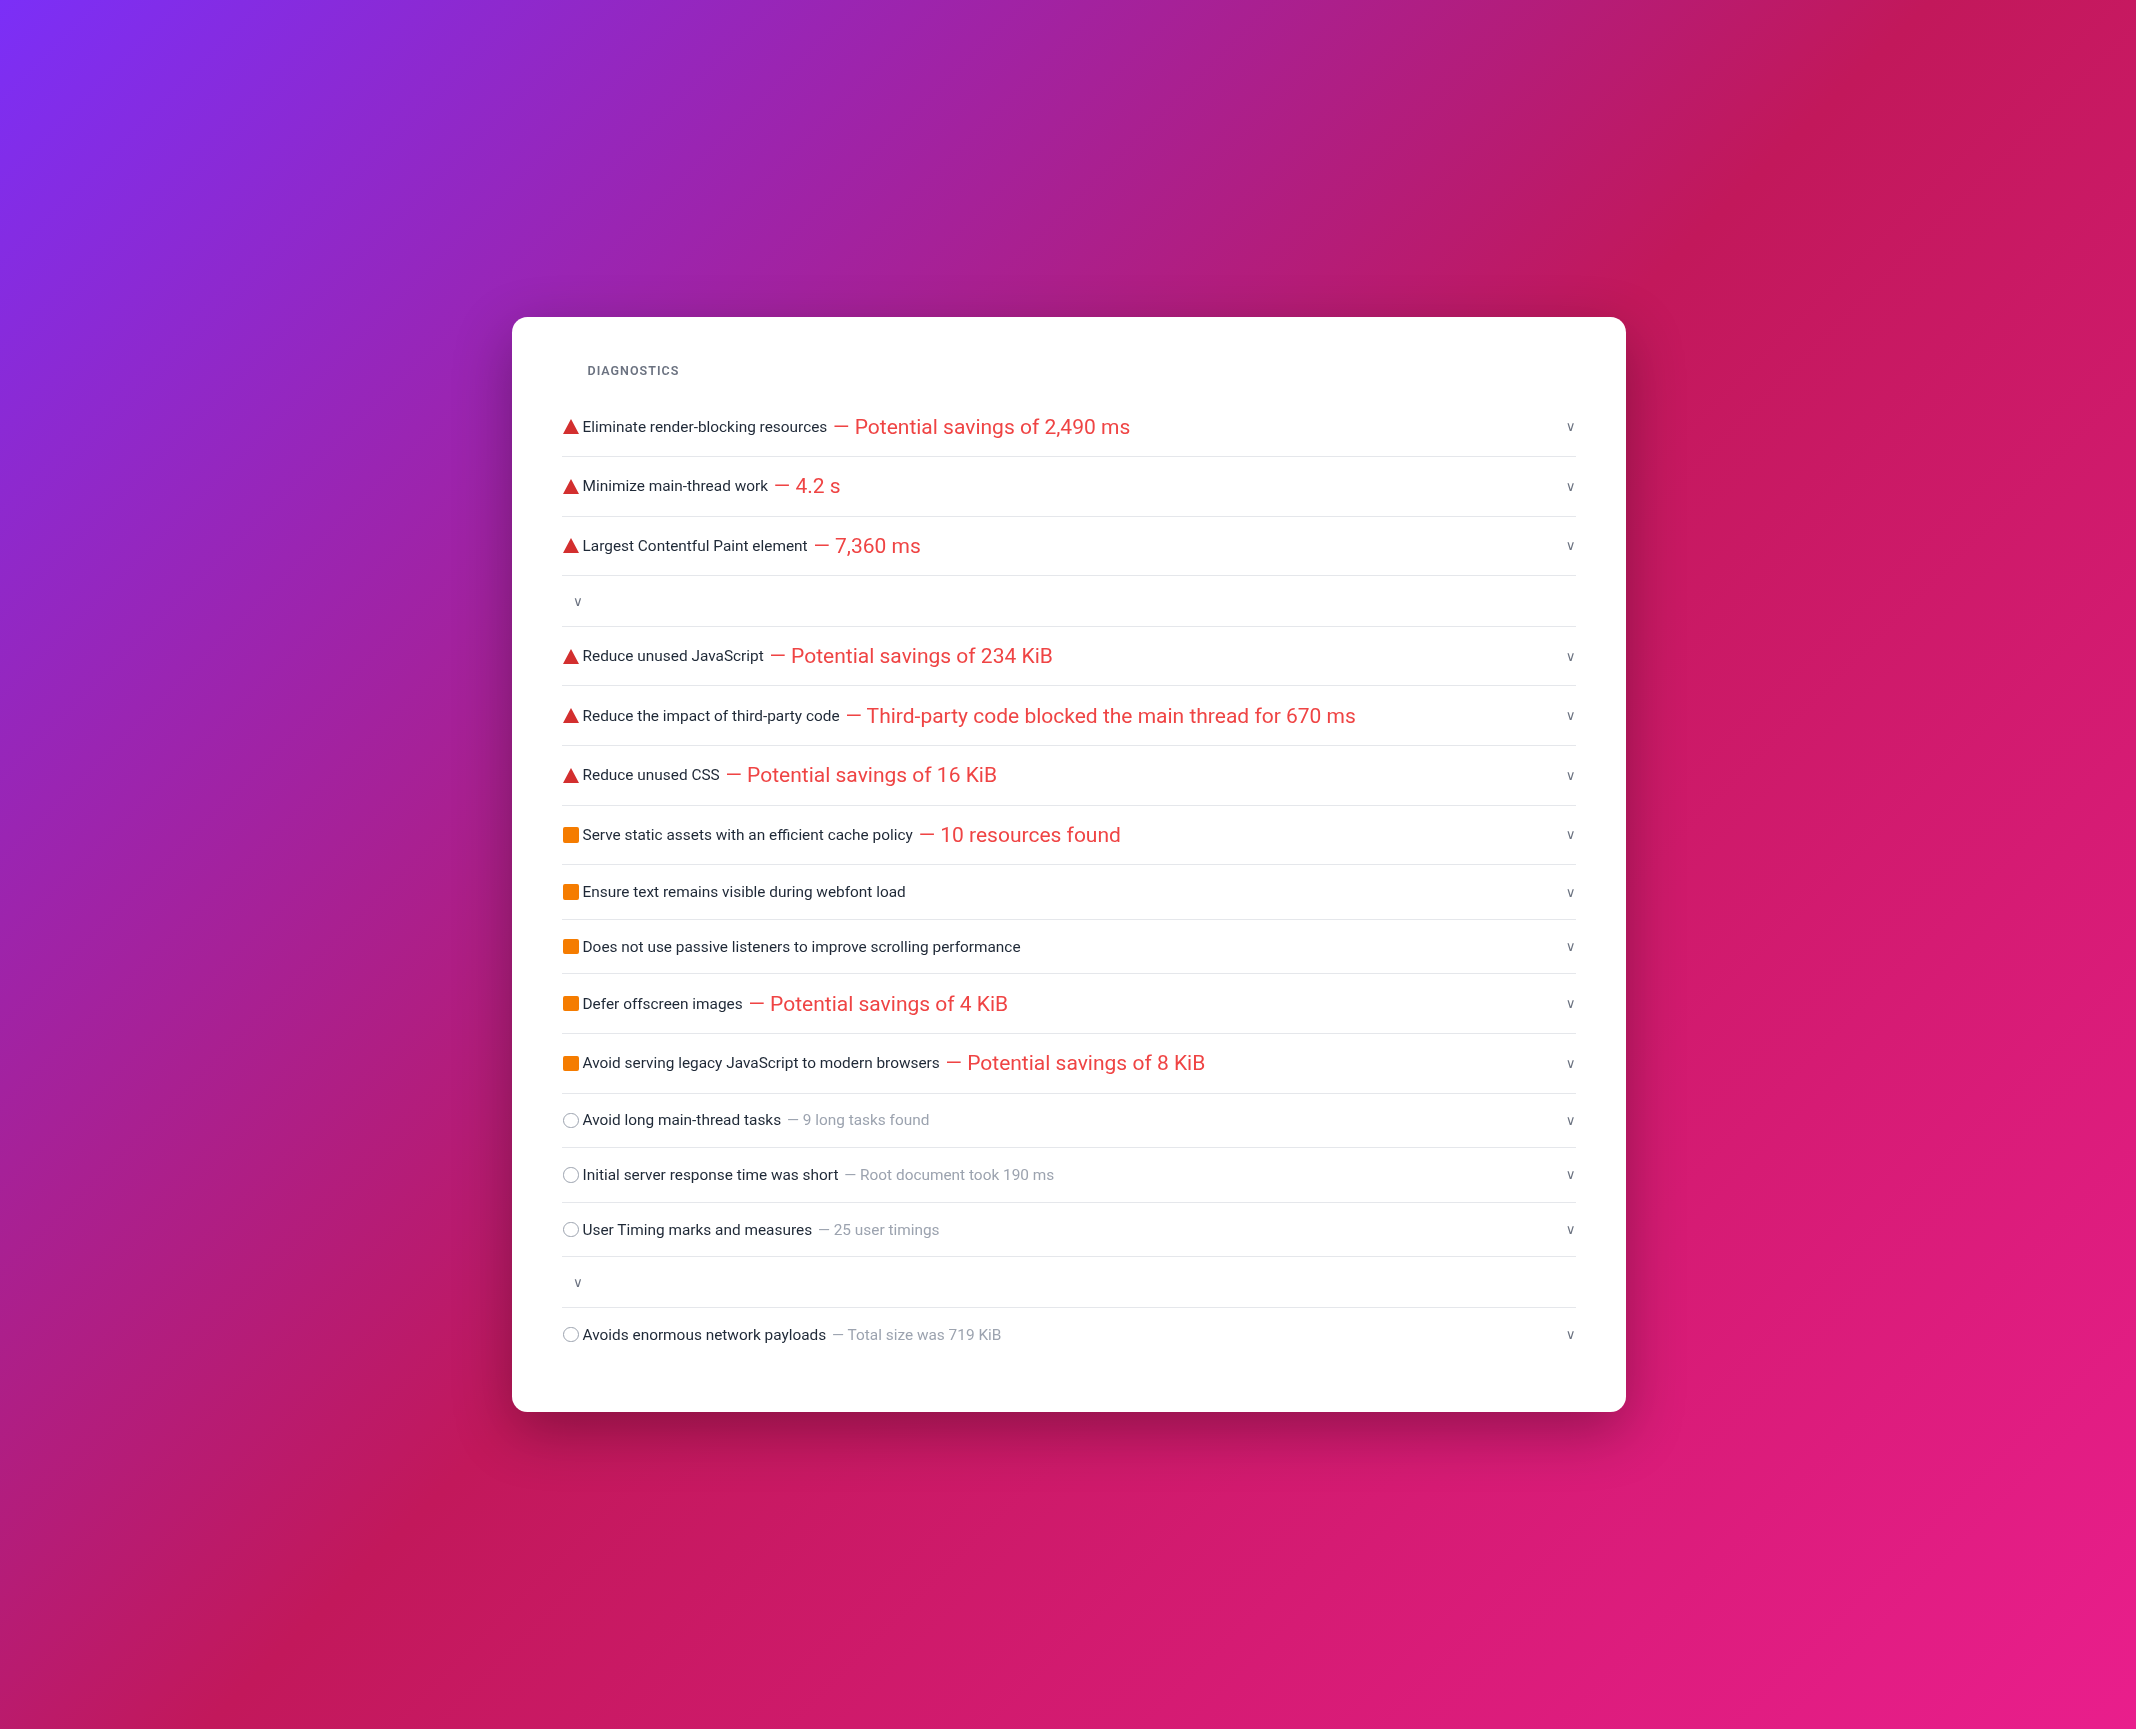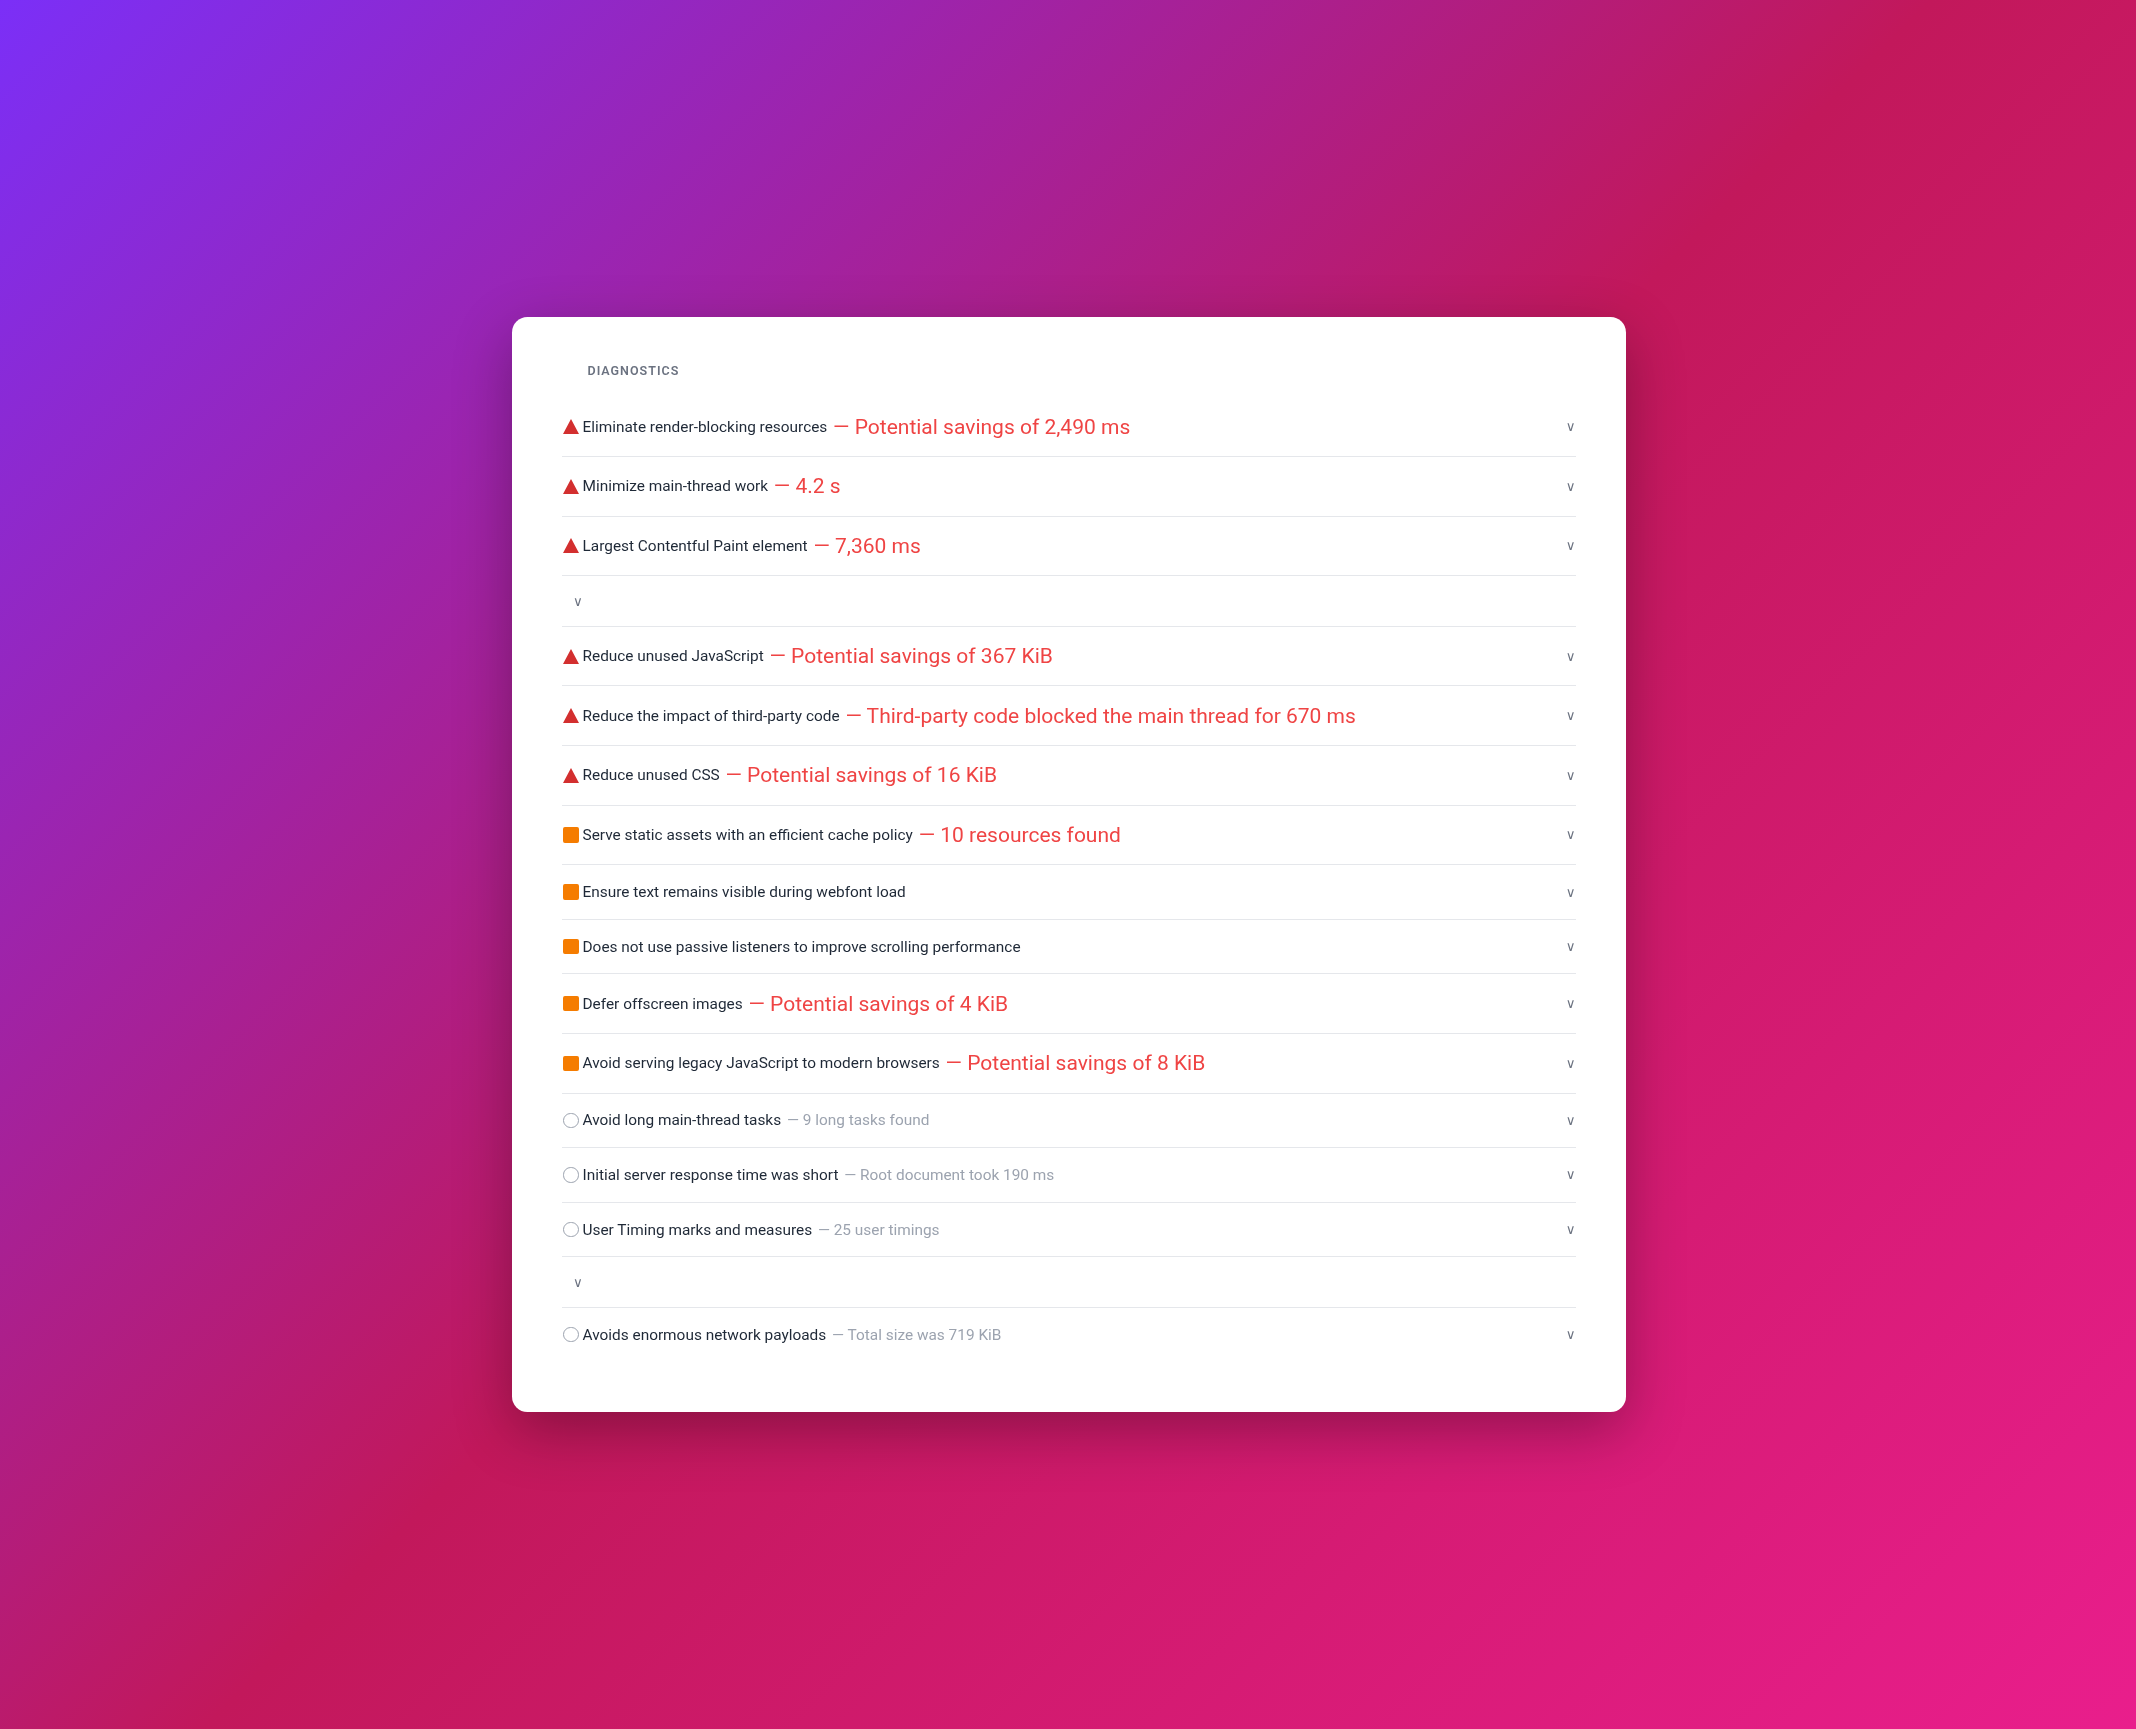--- a/index.html
+++ b/index.html
@@ -155,21 +155,21 @@
       </li>
       <li class="diagnostic-item">
         <span class="chevron">∨</span>
       </li>
       <li class="diagnostic-item">
         <div class="item-left">
           <div class="icon-container">
             <div class="icon-triangle"></div>
           </div>
           <span class="item-text">Reduce unused JavaScript</span>
-          <span class="item-detail"> — Potential savings of 367 KiB</span>
+          <span class="item-detail"> — Potential savings of 234 KiB</span>
         </div>
         <span class="chevron">∨</span>
       </li>
       <li class="diagnostic-item">
         <div class="item-left">
           <div class="icon-container">
             <div class="icon-triangle"></div>
           </div>
           <span class="item-text">Reduce the impact of third-party code</span>
           <span class="item-detail"> — Third-party code blocked the main thread for 670 ms</span>

